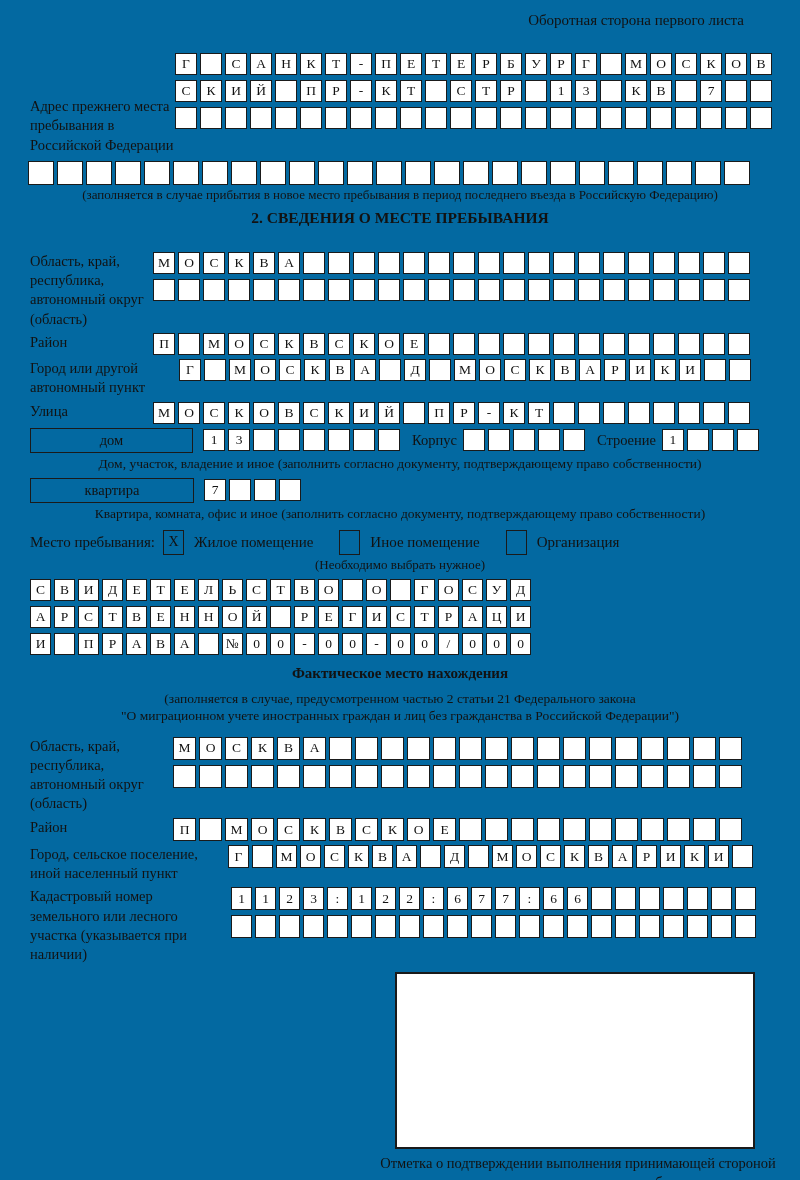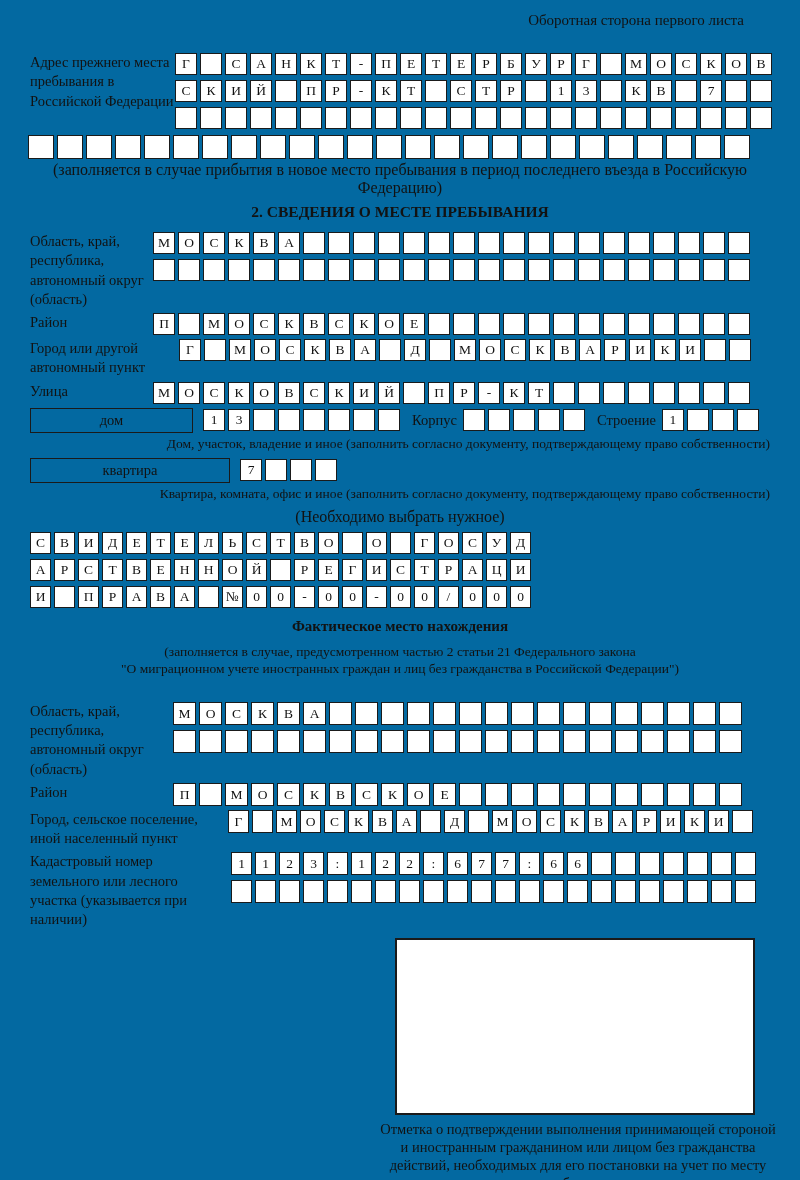--- a/index.html
+++ b/index.html
@@ -4,58 +4,58 @@
 <style>
   * { margin:0; padding:0; box-sizing:border-box; }
   html,body { background:#fff; }
   body { width:800px; font-family:"Liberation Serif", serif; color:#121212; }
   .page { width:800px; height:1180px; padding:12px 30px 0 30px; overflow:hidden; background:#0369a1; }
 
   .hdr-note { text-align:right; font-size:15px; padding-right:26px; margin-bottom:24px; }
 
   .frow { display:flex; align-items:flex-start; margin-bottom:4px; }
   .flabel { font-size:14.5px; line-height:1.33; flex:0 0 auto; }
-  .w145 { flex-basis:145px; }
+  .w145 { flex-basis:145px;margin-top:44px; }
   .w123 { flex-basis:123px; }
   .w221 { flex-basis:221px; padding-right:10px; }
   .w143 { flex-basis:143px; }
   .w198 { flex-basis:198px; }
   .w201 { flex-basis:201px; }
   .inner165 { width:170px; }
 
   .gcol { display:flex; flex-direction:column; gap:5px; }
   .grid { display:flex; gap:3px; }
   .cell { flex:0 0 22px; width:22px; height:22px; border:1.6px solid #1a1a1a;
           display:flex; align-items:center; justify-content:center;
           font-size:13.5px; line-height:1; background:#fff; }
   .g-doc .cell { flex-basis:21px; width:21px; }
   .g-fact .cell { flex-basis:23px; width:23px; height:23px; }
   .g-cad .cell { flex-basis:21px; width:21px; height:23px; }
   .g-wide { margin:6px 0 2px -2px; }
   .g-wide .cell { flex-basis:26px; width:26px; height:24px; }
   .g-city-top { margin-left:26px; }
 
-  .note { font-size:16px; text-align:center; margin:2px 0 4px 0; }
-  .note-left { font-size:13.5px; text-align:right; margin:3px 0 6px 0; }
-  .sec-title { text-align:center; font-weight:bold; font-size:15.5px; margin:6px 0 11px 0; }
+  .note { font-size:13px; text-align:center; margin:2px 0 4px 0; }
+  .note-left { font-size:13.5px; text-align:center; margin:3px 0 6px 0; }
+  .sec-title { text-align:center; font-weight:bold; font-size:15.5px; margin:6px 0 25px 0; }
 
   .hrow { display:flex; align-items:center; margin:3px 0 2px 0; }
   .widebox { height:25px; border:1.6px solid #1a1a1a; display:flex; align-items:center;
              justify-content:center; font-size:14.5px; }
   .wb163 { width:163px; margin-right:10px; }
-  .wb200 { width:200px; margin-right:10px; }
+  .wb200 { width:164px; margin-right:10px; }
   .inline-label { font-size:14.5px; margin:0 6px 0 12px; }
 
   .chk-row { display:flex; align-items:center; margin:8px 0 2px 0; font-size:15px; }
   .chk { width:21px; height:25px; border:1.6px solid #1a1a1a; display:inline-flex;
          align-items:center; justify-content:center; font-size:14px; margin:0 10px 0 8px; }
   .chk.sp { margin-left:26px; }
 
   .fact-title { text-align:center; font-weight:bold; font-size:15px; margin:10px 0 8px 0; }
-  .fact-note { font-size:13.5px; text-align:center; line-height:1.3; margin-bottom:24px; }
+  .fact-note { font-size:13.5px; text-align:center; line-height:1.3; margin-bottom:12px; }
 
   .stamp-wrap { margin-top:8px; }
   .stamp-box { margin-left:365px; width:360px; height:177px; border:2px solid #1a1a1a; background:#fff; }
   .stamp-caption { margin-left:348px; width:400px; text-align:center; font-size:14.5px;
                    line-height:1.25; margin-top:5px; }
 </style>
 </head>
 <body>
 
 <div class="page">
@@ -357,20 +357,29 @@
     <div class="widebox wb200">квартира</div>
     <div class="grid">
         <span class="cell">7</span>
         <span class="cell"></span>
         <span class="cell"></span>
         <span class="cell"></span>
       </div>
   </div>
   <div class="note-left">Квартира, комната, офис и иное (заполнить согласно документу, подтверждающему право собственности)</div>
 
+  <div class="chk-row">
+    <span>Место пребывания:</span>
+    <span class="chk">X</span>
+    <span>Жилое помещение</span>
+    <span class="chk sp"></span>
+    <span>Иное помещение</span>
+    <span class="chk sp"></span>
+    <span>Организация</span>
+  </div>
   <div class="note">(Необходимо выбрать нужное)</div>
 
   <div class="frow" style="margin-top:6px;">
     <div class="gcol">
       <div class="grid g-doc">
           <span class="cell">С</span>
           <span class="cell">В</span>
           <span class="cell">И</span>
           <span class="cell">Д</span>
           <span class="cell">Е</span>

